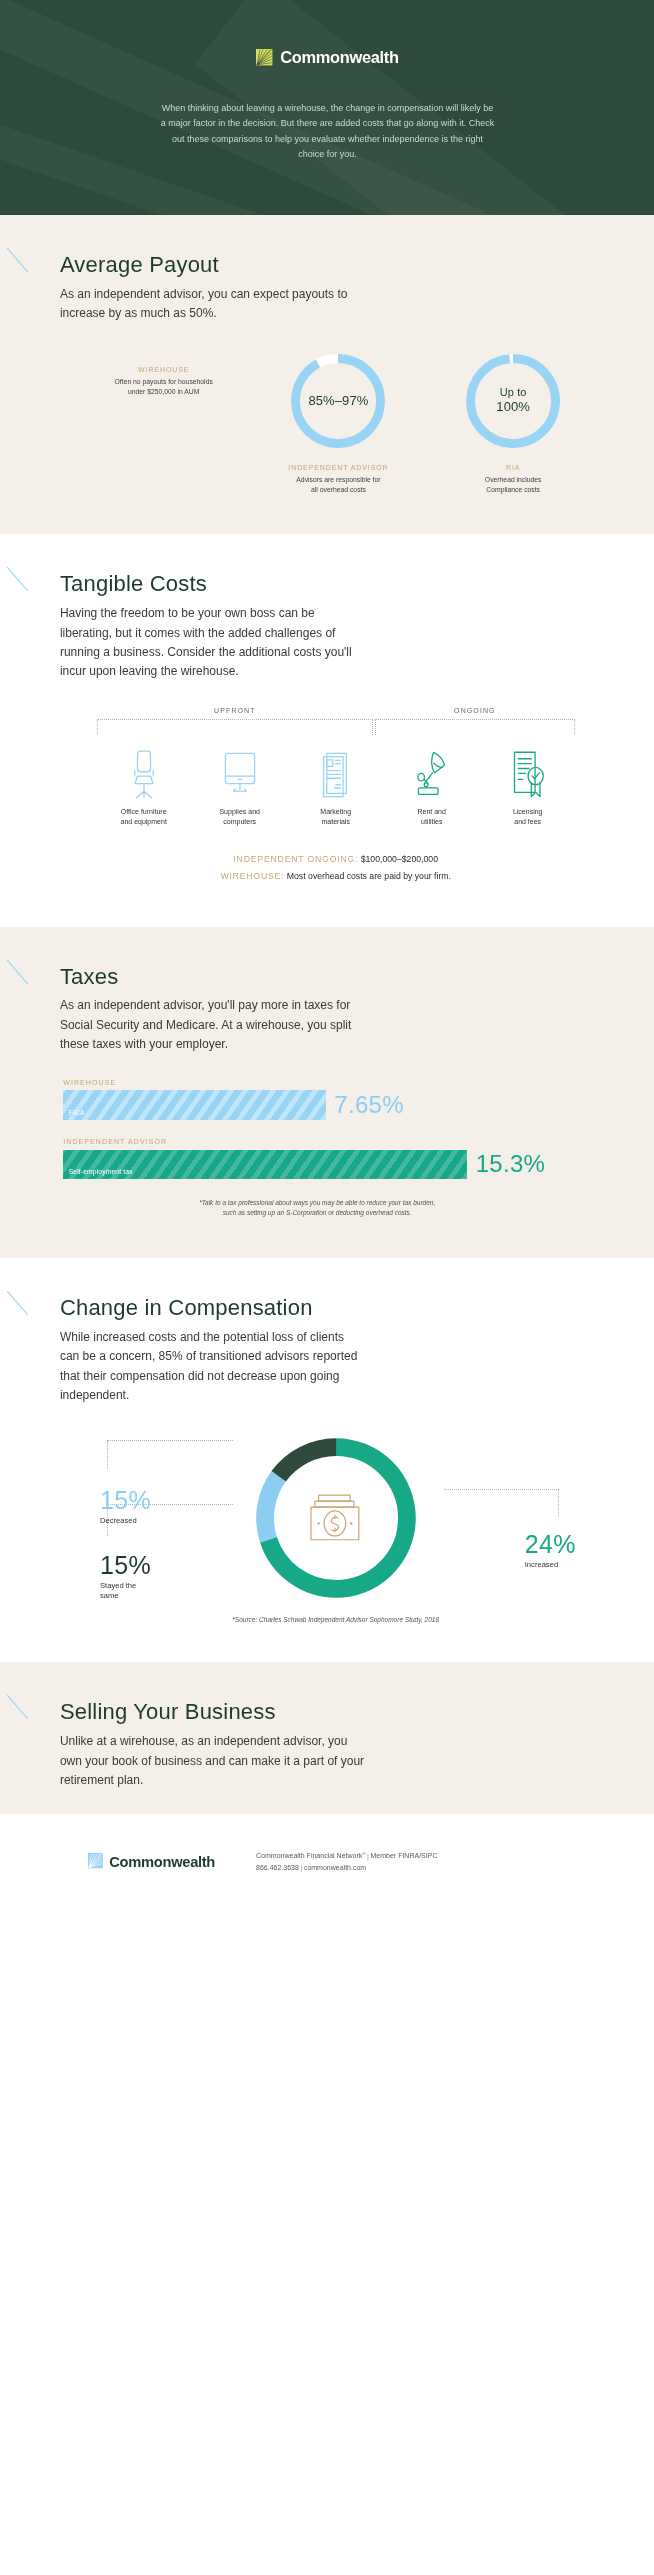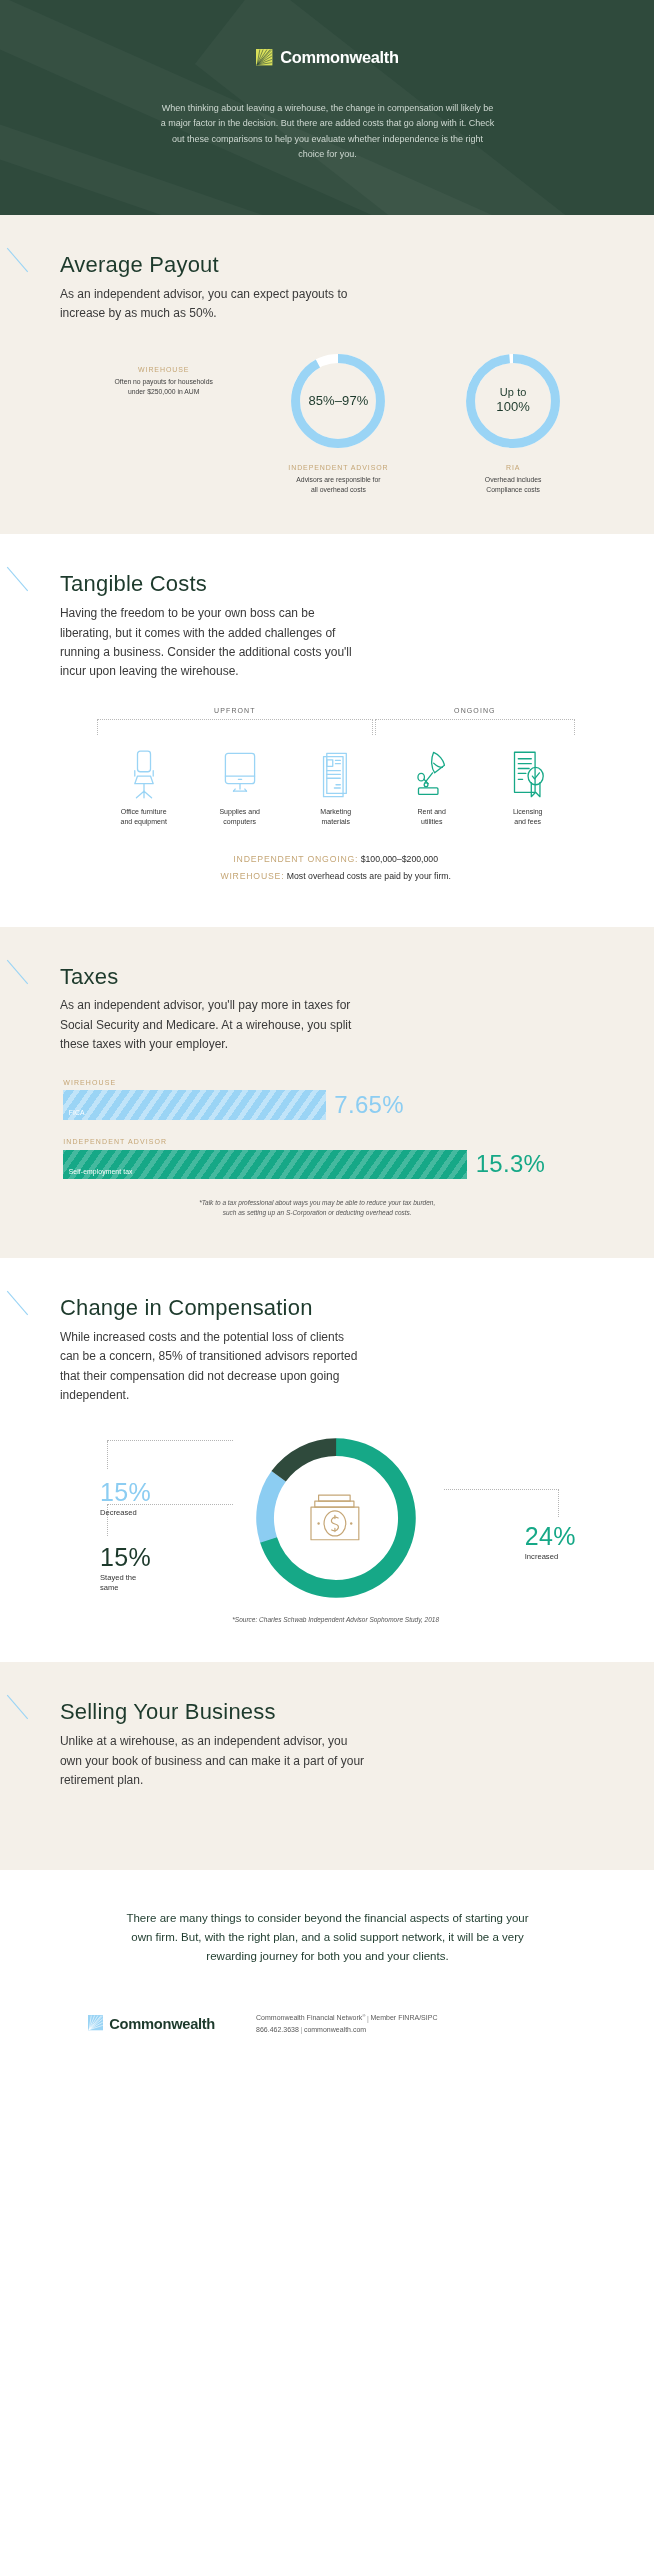--- a/index.html
+++ b/index.html
@@ -175,21 +175,21 @@
     width:491px; height:180px; margin-left:auto; margin-right:auto;
   }
   .comp-donut {
     position:absolute; left:50%; top:0; transform:translateX(-50%);
     width:164px; height:180px;
   }
   .comp-donut svg { display:block; }
   .comp-money {
     position:absolute; left:50%; top:50%; transform:translate(-50%,-50%);
   }
-  .comp-cal { position:absolute; }
+  .comp-cal { position:absolute;margin-top:8px; }
   .comp-cal .num { font-weight:300; line-height:1; letter-spacing:0.3px; }
   .comp-cal .lab { font-size:7.6px; color:#333; font-weight:300; margin-top:3.3px; line-height:1.35; }
   .comp-cal.decreased { left:9.8px; top:52px; }
   .comp-cal.decreased .num { font-size:25px; color:#8ccdf2; }
   .comp-cal.stayed { left:9.8px; top:117px; }
   .comp-cal.stayed .num { font-size:25px; color:#1d3a2c; }
   .comp-cal.increased { right:5.5px; top:96px; text-align:left; }
   .comp-cal.increased .num { font-size:25px; color:#16a887; }
   .lead { position:absolute; }
   .lead .h { border-top:1.1px dotted #b5b5b5; height:0; }
@@ -572,36 +572,33 @@
           <div class="num">24%</div>
           <div class="lab">Increased</div>
         </div>
 
       </div>
 
       <div class="comp-source">*Source: Charles Schwab Independent Advisor Sophomore Study, 2018</div>
     </div>
   </section>
 
-  <section class="section cream" style="padding-bottom:80px;">
+  <section class="section cream" style="padding-bottom:24px;">
     <div class="slash">
       <svg width="24" height="28" viewBox="0 0 44 52">
           <line x1="2" y1="4" x2="40" y2="48" stroke="#9ad4f5" stroke-width="2"></line>
         </svg>
     </div>
     <div class="wrap">
       <h2 class="sec-title">Selling Your Business</h2>
       <p class="sec-desc">Unlike at a wirehouse, as an independent advisor, you own your book of business and can make it a part of your retirement plan.</p>
 
     </div>
   </section>
 
-  <section class="closing">
-    <p>There are many things to consider beyond the financial aspects of starting your own firm. But, with the right plan, and a solid support network, it will be a very rewarding journey for both you and your clients.</p>
-  </section>
 
   <footer class="footer">
     <div class="footer-inner">
       <div class="footer-logo">
         <span>
           <svg viewBox="0 0 28 28" width="15.3" height="15.3">
             <rect x="0" y="0" width="28" height="28" fill="#9ad4f5"></rect>
             <g stroke="#ffffff" stroke-width="1.1" fill="none">
               <path d="M2 27 L27 1"></path>
                 <path d="M2 27 L27 7"></path>

